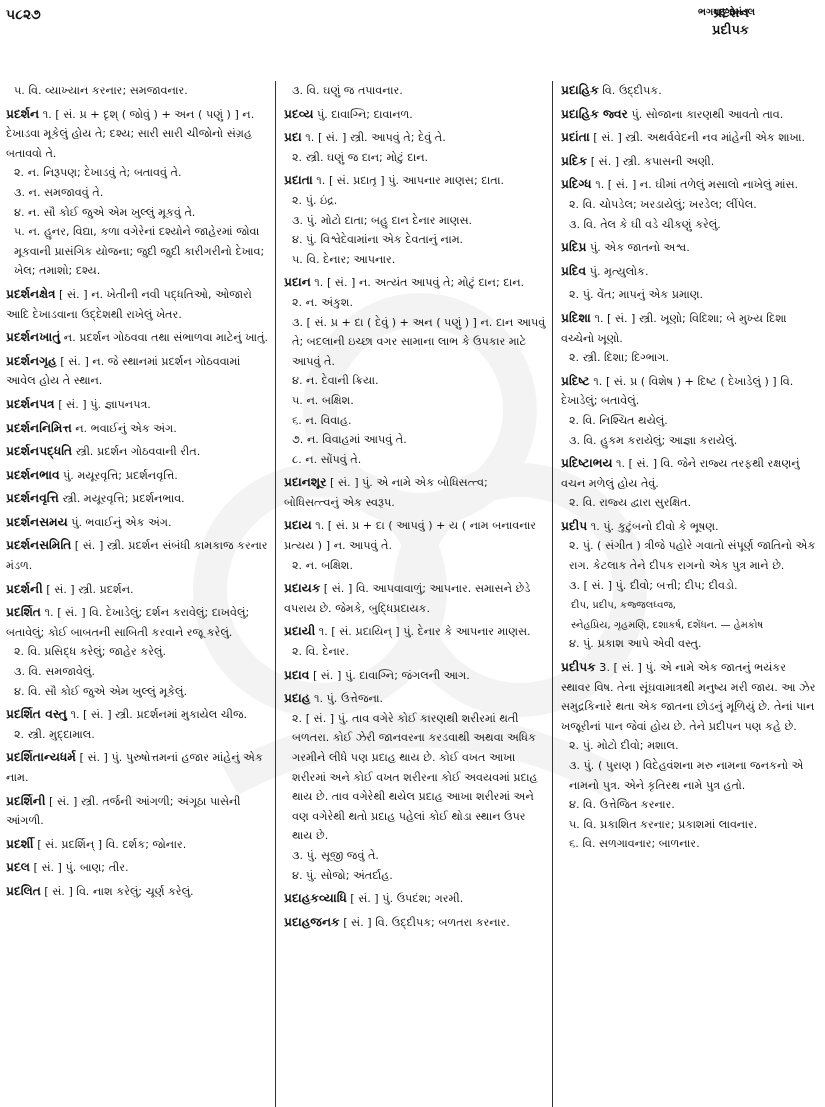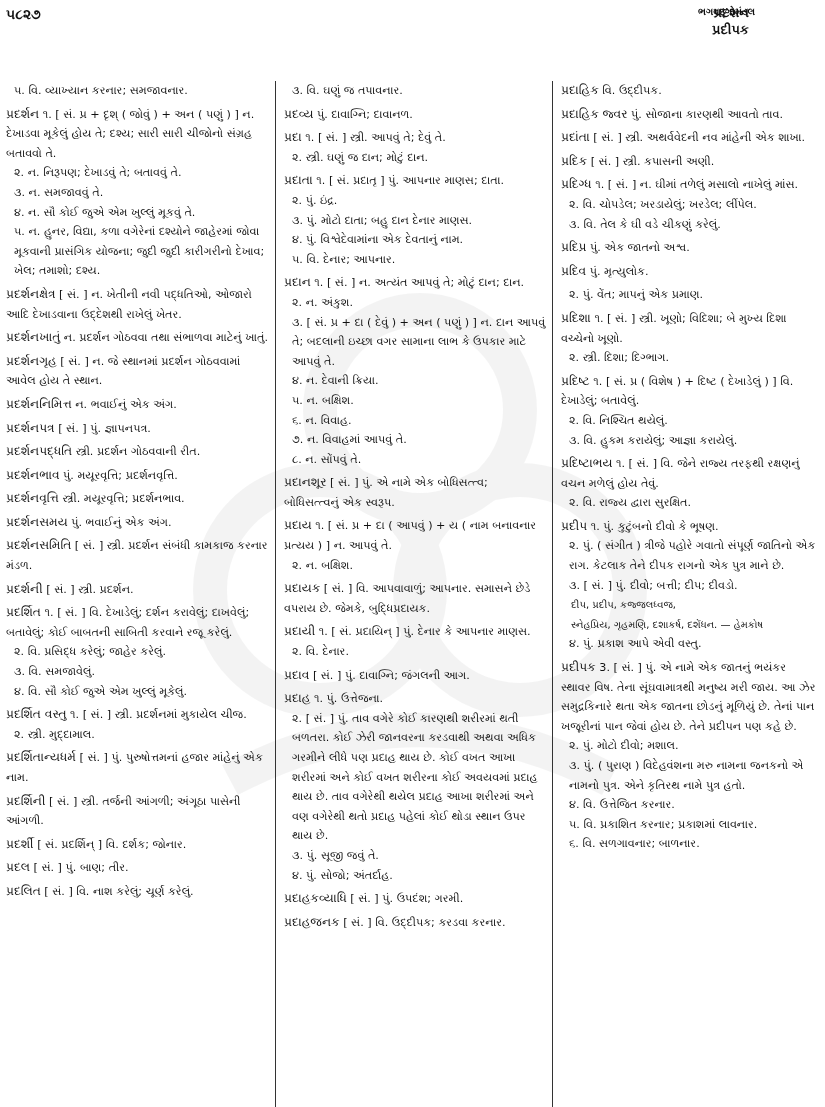--- a/index.html
+++ b/index.html
@@ -25,21 +25,21 @@
     }
     .col {
       box-sizing: border-box; padding: 0 6px 0 6px; overflow: hidden;
       font-size: 11.2px; line-height: 19.6px;
     }
     .col1 { width: 276px; border-right: 1.5px solid #333; }
     .col2 { width: 277px; border-right: 1.5px solid #333; padding-left: 8px; }
     .col3 { width: 272px; padding-left: 8px; }
     .entry { margin-bottom: 4px; }
     .line { white-space: normal; }
-    .hw { font-weight: normal; font-size: 12.2px; }
+    .hw { font-weight: bold; font-size: 12.2px; }
     .sub { padding-left: 8px; }
     .quote { padding-left: 10px; font-size: 10px; }
   </style>
 </head>
 <body>
 
 <svg class="watermark" viewBox="0 0 500 560">
   <g fill="none" stroke="#888" stroke-width="34">
     <circle cx="250" cy="150" r="100"></circle>
     <circle cx="150" cy="330" r="110"></circle>
@@ -72,24 +72,24 @@
       <div class="entry">
         <div class="line"><span class="hw">પ્રદર્શનક્ષેત્ર</span> <span>[ સં. ] ન. ખેતીની નવી પદ્ધતિઓ, ઓજારો આદિ દેખાડવાના ઉદ્દેશથી રાખેલું ખેતર.</span></div>
       </div>
       <div class="entry">
         <div class="line"><span class="hw">પ્રદર્શનખાતું</span> <span>ન. પ્રદર્શન ગોઠવવા તથા સંભાળવા માટેનું ખાતું.</span></div>
       </div>
       <div class="entry">
         <div class="line"><span class="hw">પ્રદર્શનગૃહ</span> <span>[ સં. ] ન. જે સ્થાનમાં પ્રદર્શન ગોઠવવામાં આવેલ હોય તે સ્થાન.</span></div>
       </div>
       <div class="entry">
+        <div class="line"><span class="hw">પ્રદર્શનપત્ર</span> <span>[ સં. ] પું. જ્ઞાપનપત્ર.</span></div>
+      </div>
+      <div class="entry">
         <div class="line"><span class="hw">પ્રદર્શનનિમિત્ત</span> <span>ન. ભવાઈનું એક અંગ.</span></div>
-      </div>
-      <div class="entry">
-        <div class="line"><span class="hw">પ્રદર્શનપત્ર</span> <span>[ સં. ] પું. જ્ઞાપનપત્ર.</span></div>
       </div>
       <div class="entry">
         <div class="line"><span class="hw">પ્રદર્શનપદ્ધતિ</span> <span>સ્ત્રી. પ્રદર્શન ગોઠવવાની રીત.</span></div>
       </div>
       <div class="entry">
         <div class="line"><span class="hw">પ્રદર્શનભાવ</span> <span>પું. મયૂરવૃત્તિ; પ્રદર્શનવૃત્તિ.</span></div>
       </div>
       <div class="entry">
         <div class="line"><span class="hw">પ્રદર્શનવૃત્તિ</span> <span>સ્ત્રી. મયૂરવૃત્તિ; પ્રદર્શનભાવ.</span></div>
       </div>
@@ -176,21 +176,21 @@
       <div class="entry">
         <div class="line"><span class="hw">પ્રદાહ</span> <span>૧. પું. ઉત્તેજના.</span></div>
         <div class="sub">૨. [ સં. ] પું. તાવ વગેરે કોઈ કારણથી શરીરમાં થતી બળતરા. કોઈ ઝેરી જાનવરના કરડવાથી અથવા અધિક ગરમીને લીધે પણ પ્રદાહ થાય છે. કોઈ વખત આખા શરીરમાં અને કોઈ વખત શરીરના કોઈ અવયવમાં પ્રદાહ થાય છે. તાવ વગેરેથી થયેલ પ્રદાહ આખા શરીરમાં અને વણ વગેરેથી થતો પ્રદાહ પહેલાં કોઈ થોડા સ્થાન ઉપર થાય છે.</div>
         <div class="sub">૩. પું. સૂજી જવું તે.</div>
         <div class="sub">૪. પું. સોજો; અંતર્દાહ.</div>
       </div>
       <div class="entry">
         <div class="line"><span class="hw">પ્રદાહકવ્યાધિ</span> <span>[ સં. ] પું. ઉપદંશ; ગરમી.</span></div>
       </div>
       <div class="entry">
-        <div class="line"><span class="hw">પ્રદાહજનક</span> <span>[ સં. ] વિ. ઉદ્દીપક; કરડવા કરનાર.</span></div>
+        <div class="line"><span class="hw">પ્રદાહજનક</span> <span>[ સં. ] વિ. ઉદ્દીપક; બળતરા કરનાર.</span></div>
       </div>
     </div>
   <div class="col col3">
       <div class="entry">
         <div class="line"><span class="hw">પ્રદાહિક</span> <span>વિ. ઉદ્દીપક.</span></div>
       </div>
       <div class="entry">
         <div class="line"><span class="hw">પ્રદાહિક જ્વર</span> <span>પું. સોજાના કારણથી આવતો તાવ.</span></div>
       </div>
       <div class="entry">

